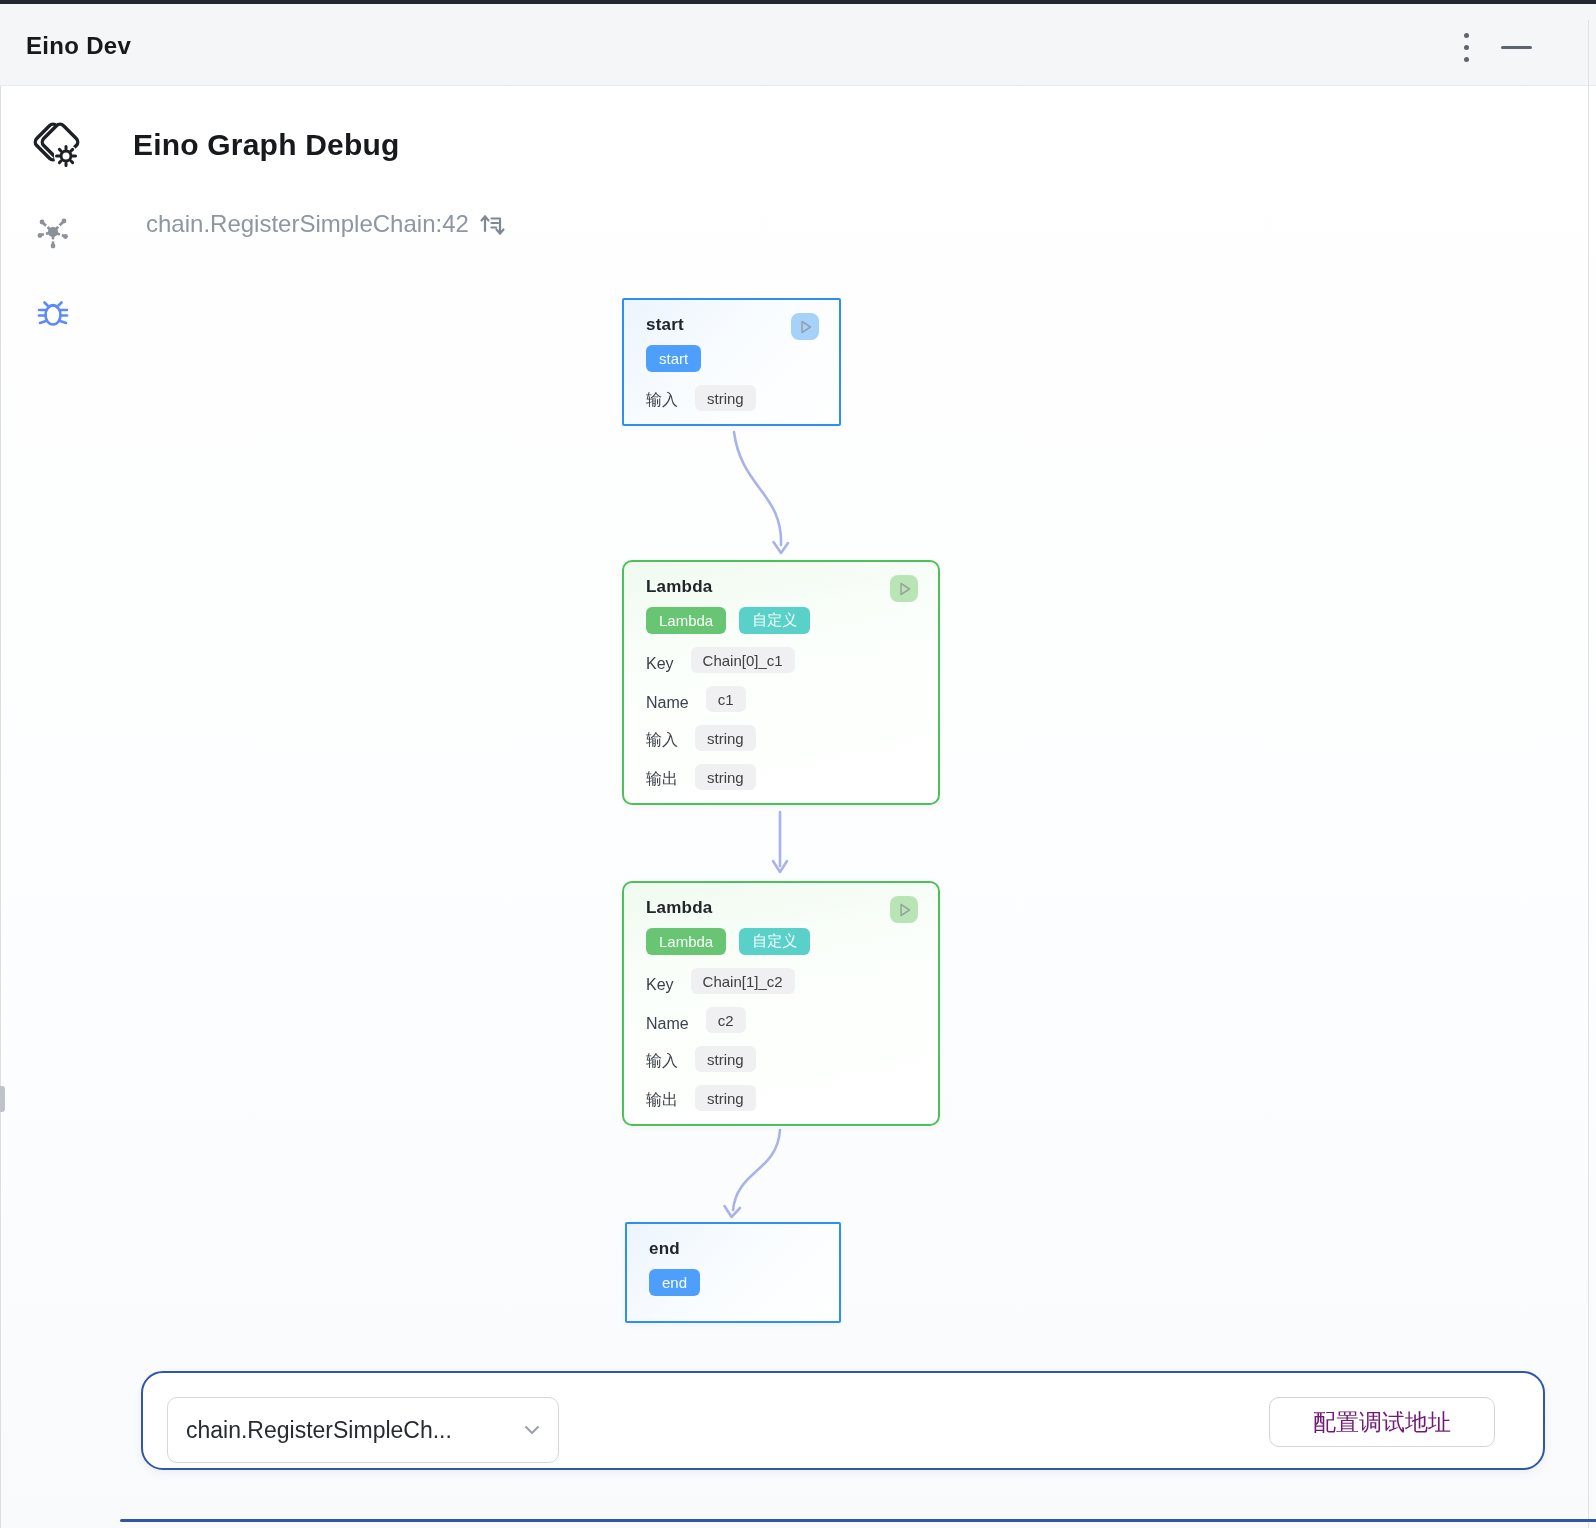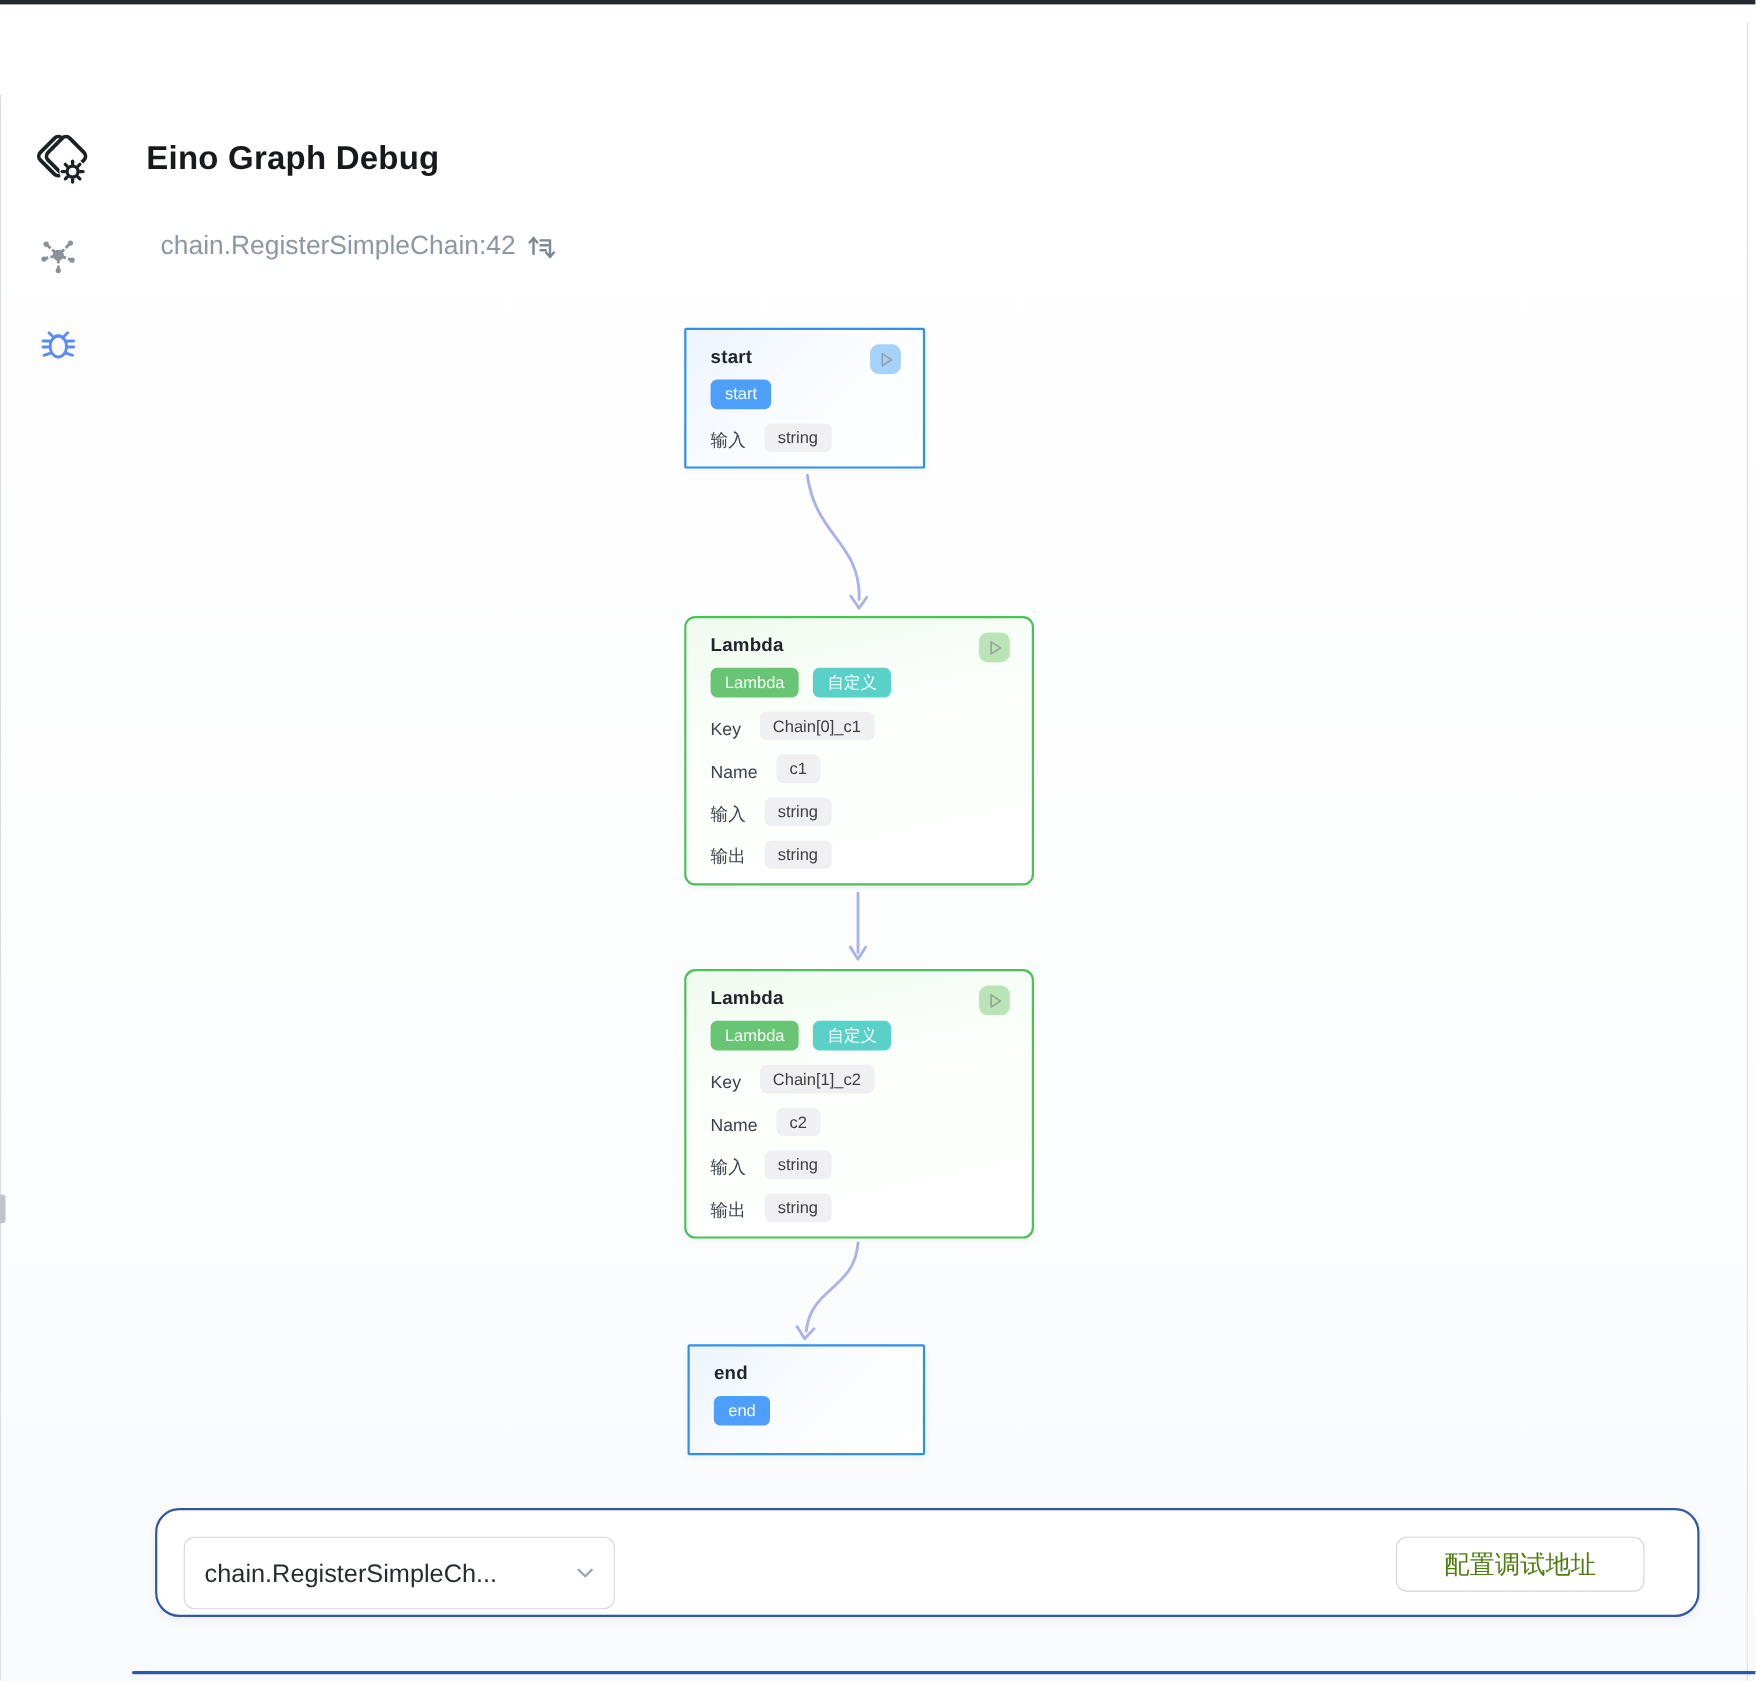--- a/index.html
+++ b/index.html
@@ -49,29 +49,38 @@
   .row-label { font-size:16px; color:#3c424b; }
   .badge { display:inline-flex; align-items:center; height:26px; padding:0 12px; border-radius:6px; background:#f0f0f3; color:#404040; font-size:15px; }
 
   
   .edges { position:absolute; left:0; top:0; width:1596px; height:1528px; pointer-events:none; }
 
   
   .footer-bar { position:absolute; left:141px; top:1371px; width:1404px; height:99px; background:#ffffff; border:2px solid #3056a6; border-radius:22px; box-shadow:0 3px 8px rgba(48,86,166,.07); }
   .chain-select { position:absolute; left:24px; top:24px; width:392px; height:66px; border:1.5px solid #d6d7dc; border-radius:10px; background:#fff; display:flex; align-items:center; padding:0 18px; cursor:pointer; }
   .chain-select-value { font-size:23px; color:#272c33; flex:1; white-space:nowrap; overflow:hidden; }
-  .config-btn { position:absolute; right:48px; top:24px; width:226px; height:50px; border:1.5px solid #d3d4d9; border-radius:10px; background:#fff; display:flex; align-items:center; justify-content:center; font-size:23px; color:#4d7c0f; cursor:pointer; }
+  .config-btn { position:absolute; right:48px; top:24px; width:226px; height:50px; border:1.5px solid #d3d4d9; border-radius:10px; background:#fff; display:flex; align-items:center; justify-content:center; font-size:23px; color:#701a75; cursor:pointer; }
   .bottom-panel-edge { position:absolute; left:120px; top:1519px; width:1476px; height:3px; background:#3056a6; border-radius:2px 0 0 2px; }
 </style>
 </head>
 <body>
 
 <div class="app">
 
   <div class="top-strip"></div>
+  <div class="titlebar">
+    <span class="app-title">Eino Dev</span>
+    <span class="kebab">
+        <i></i>
+        <i></i>
+        <i></i>
+      </span>
+    <span class="minimize"></span>
+  </div>
   <div class="edge-left"></div>
   <div class="edge-right"></div>
   <div class="left-tick"></div>
 
   <span class="logo">
     <svg viewBox="0 0 60 60" width="60" height="60">
       <g fill="none" stroke="#1d2025" stroke-width="3.4" stroke-linejoin="round">
         <rect x="12" y="13" width="28" height="28" rx="5" transform="rotate(-45 26 27)"></rect>
         <rect x="19" y="13" width="28" height="28" rx="5" fill="#ffffff" transform="rotate(-45 33 27)"></rect>
       </g>

